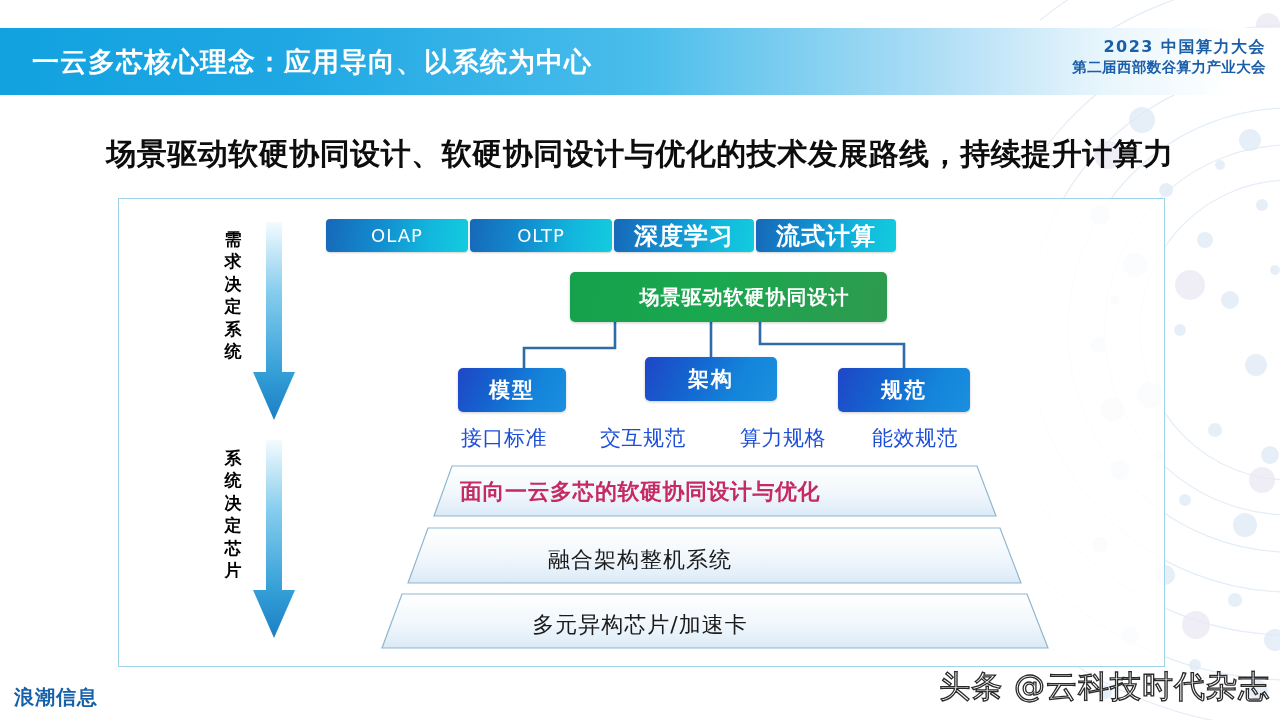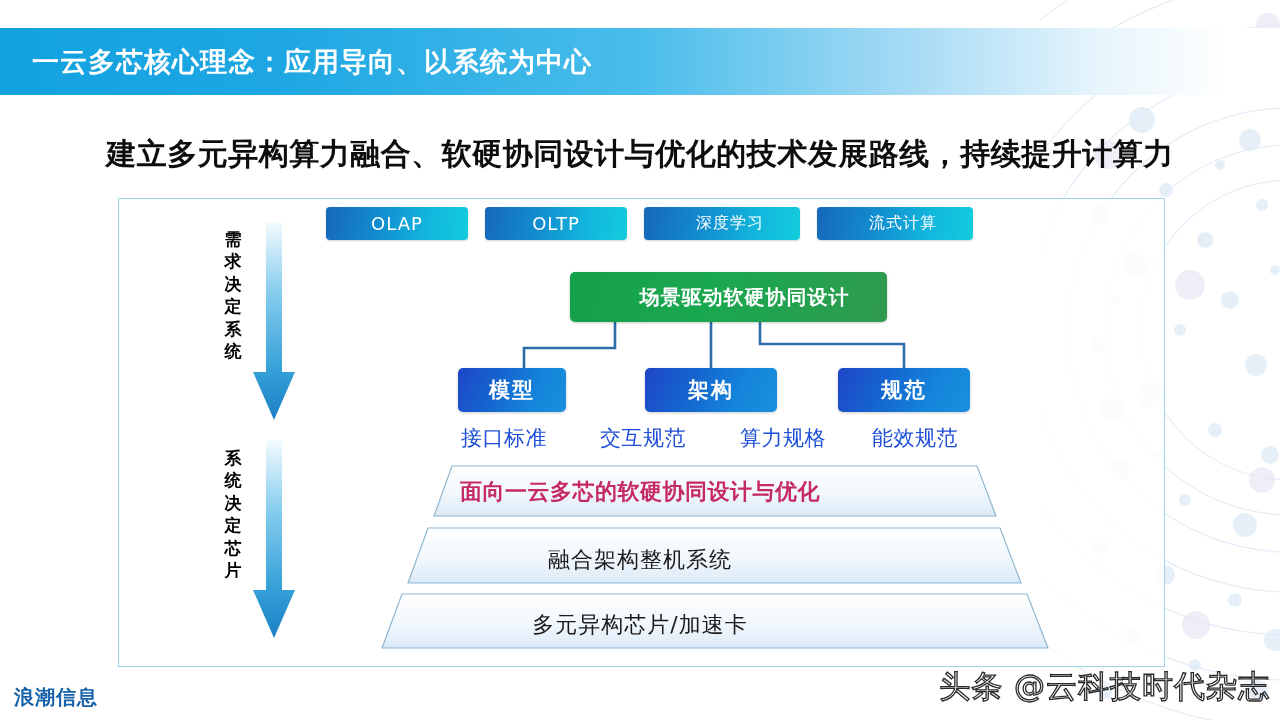--- a/index.html
+++ b/index.html
@@ -43,29 +43,29 @@
   }
   
   .vlabel{
     position:absolute;z-index:4;width:26px;text-align:center;
     font-size:17px;font-weight:bold;color:#000;line-height:1.32;
     font-family:"DejaVu Sans","Liberation Sans",sans-serif;
   }
   .vlabel span{display:block;}
   .arrow-wrap{position:absolute;z-index:4;}
   
-  #pill-row{position:absolute;left:326px;top:207px;z-index:4;display:flex;gap:17px;}
+  #pill-row{position:absolute;left:326px;top:219px;z-index:4;display:flex;gap:2px;}
   .pill{
     height:33px;border-radius:4px;display:flex;align-items:center;justify-content:center;
     color:#ffffff;font-size:18px;letter-spacing:1px;
     box-shadow:0 1px 2px rgba(0,0,0,.18);
     background:linear-gradient(100deg,#1668b8 0%,#128fd0 40%,#12b7dd 72%,#13ccdd 100%);
     font-family:"DejaVu Sans","Liberation Sans",sans-serif;
   }
-  .pill.cn{font-weight:normal;font-size:16px;padding-left:16px;}
+  .pill.cn{font-weight:bold;font-size:24px;}
   .pill.w1{width:142px;} .pill.w2{width:142px;}
   .pill.w3{width:140px;} .pill.w4{width:140px;} .pill.w5{width:140px;}
   
   #green-box{
     position:absolute;left:570px;top:272px;width:285px;height:50px;z-index:4;
     border-radius:5px;display:flex;align-items:center;justify-content:center;
     background:linear-gradient(105deg,#15a04b 0%,#1aa84f 45%,#2f9a4e 100%);
     color:#ffffff;font-size:20px;font-weight:bold;letter-spacing:1px;
     box-shadow:0 1px 3px rgba(0,0,0,.2);
     font-family:"DejaVu Sans","Liberation Sans",sans-serif;
@@ -76,21 +76,21 @@
   
   .bluebox{
     position:absolute;z-index:4;height:44px;border-radius:5px;
     display:flex;align-items:center;justify-content:center;
     background:linear-gradient(115deg,#1f46c7 0%,#1464cf 35%,#1485da 70%,#1b8fe0 100%);
     color:#fff;font-size:21px;font-weight:bold;letter-spacing:2px;
     box-shadow:0 1px 3px rgba(0,0,0,.2);
     font-family:"DejaVu Sans","Liberation Sans",sans-serif;
   }
   #box-model{left:458px;top:368px;width:108px;}
-  #box-arch{left:645px;top:368px;width:132px;}
+  #box-arch{left:645px;top:357px;width:132px;}
   #box-spec{left:838px;top:368px;width:132px;text-align:right;}
   
   .sublabel{
     position:absolute;top:424px;z-index:4;font-size:21px;color:#1d4ed8;letter-spacing:.5px;
     font-family:"DejaVu Sans","Liberation Sans",sans-serif;
   }
   
   #pyramid{position:absolute;left:0;top:0;width:1280px;height:720px;z-index:3;pointer-events:none;}
   .pyr-text{
     position:absolute;z-index:4;width:1280px;left:0;text-align:center;
@@ -172,23 +172,25 @@
       <circle cx="1262" cy="480" r="13"></circle>
         <circle cx="1112" cy="410" r="12"></circle>
       <circle cx="1196" cy="625" r="14"></circle>
     </g>
   </g>
 </svg>
 
 <div id="header-bar"></div>
 <div id="slide-title">一云多芯核心理念：应用导向、以系统为中心</div>
 <div id="conference-brand">
-</div>
-
-<div id="subtitle">建立多元异构算力融合、软硬协同设计与优化的技术发展路线，持续提升计算力</div>
+  <div class="line1">2023 中国算力大会</div>
+  <div class="line2">第二届西部数谷算力产业大会</div>
+</div>
+
+<div id="subtitle">场景驱动软硬协同设计、软硬协同设计与优化的技术发展路线，持续提升计算力</div>
 
 <div id="content-frame"></div>
 
 <svg class="arrow-wrap" style="left:252px;top:222px;" width="44" height="200" viewBox="0 0 44 200">
   <defs>
     <linearGradient id="arrGrad1" x1="0" y1="0" x2="0" y2="1">
       <stop offset="0%" stop-color="#f4fbfe"></stop>
       <stop offset="35%" stop-color="#87cdee"></stop>
       <stop offset="75%" stop-color="#35a0d8"></stop>
       <stop offset="100%" stop-color="#1b7fc4"></stop>

